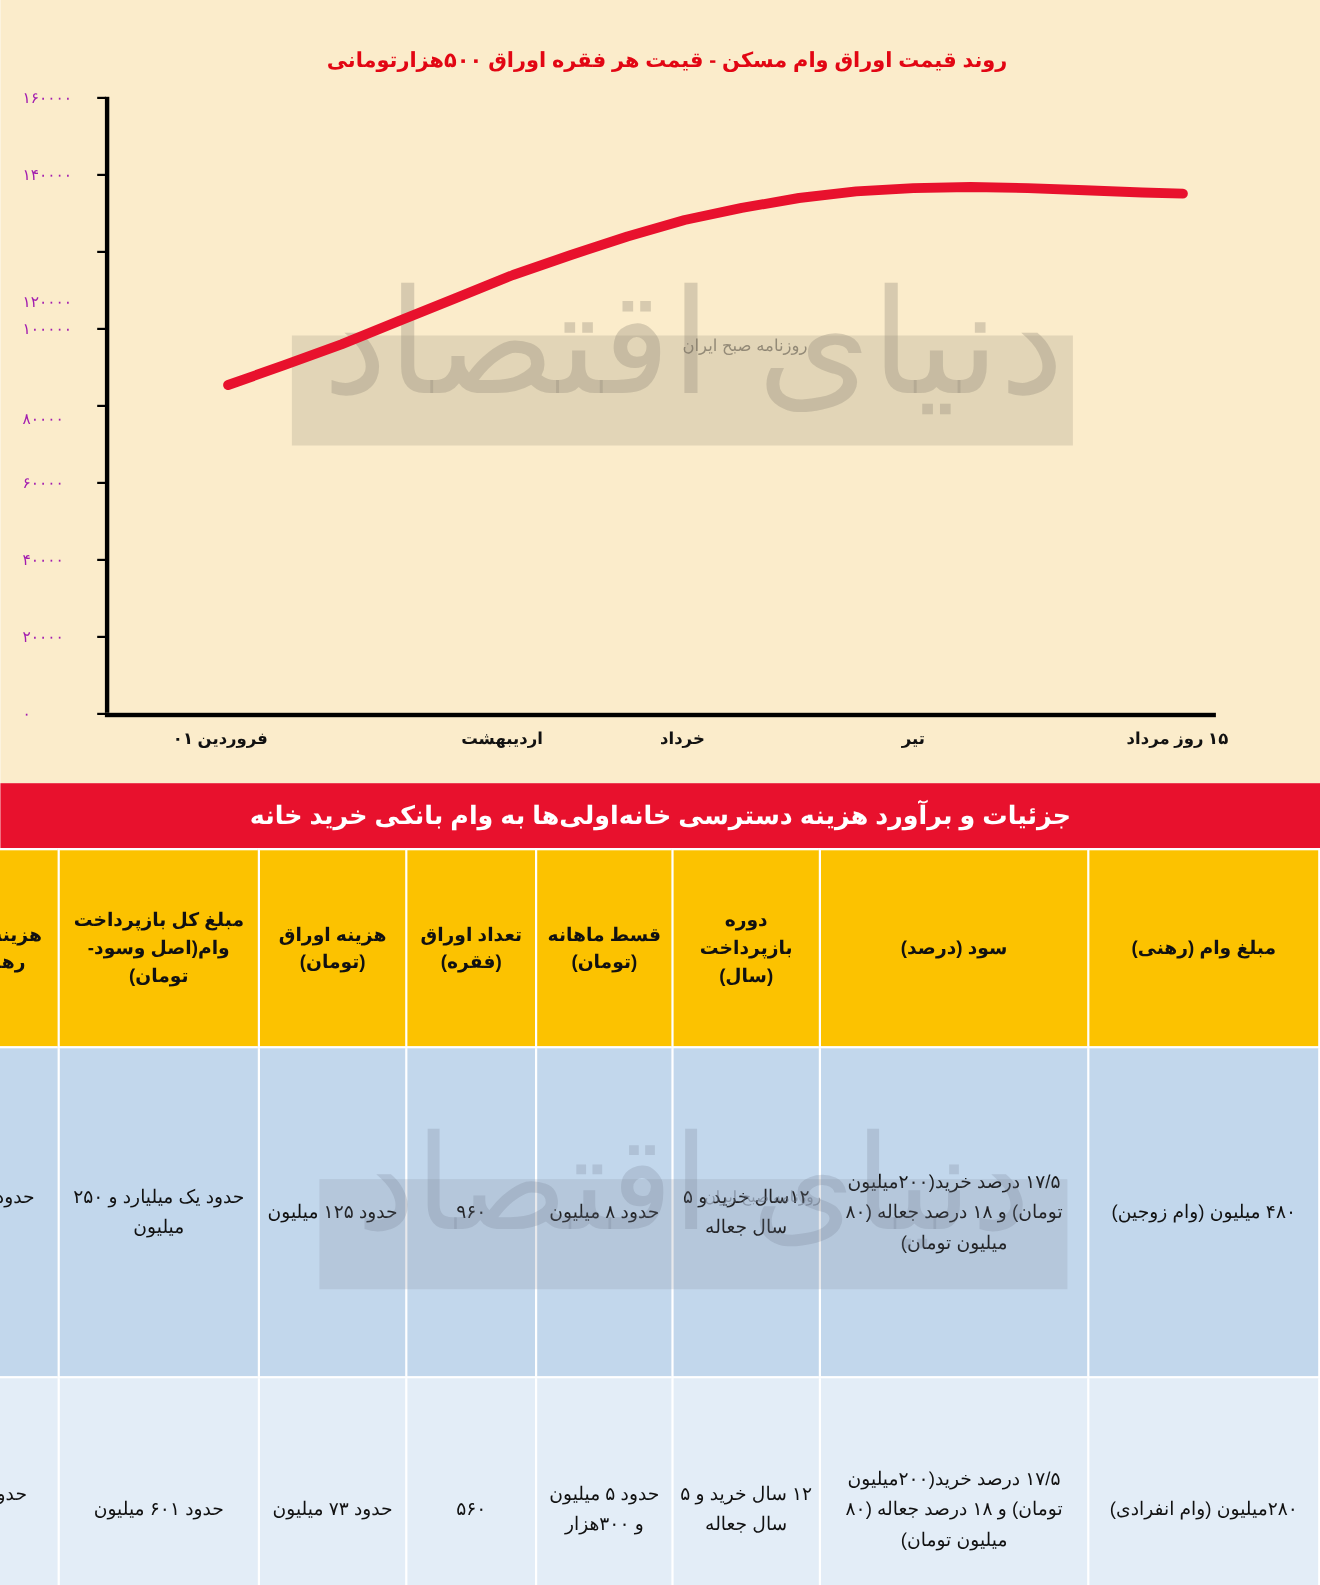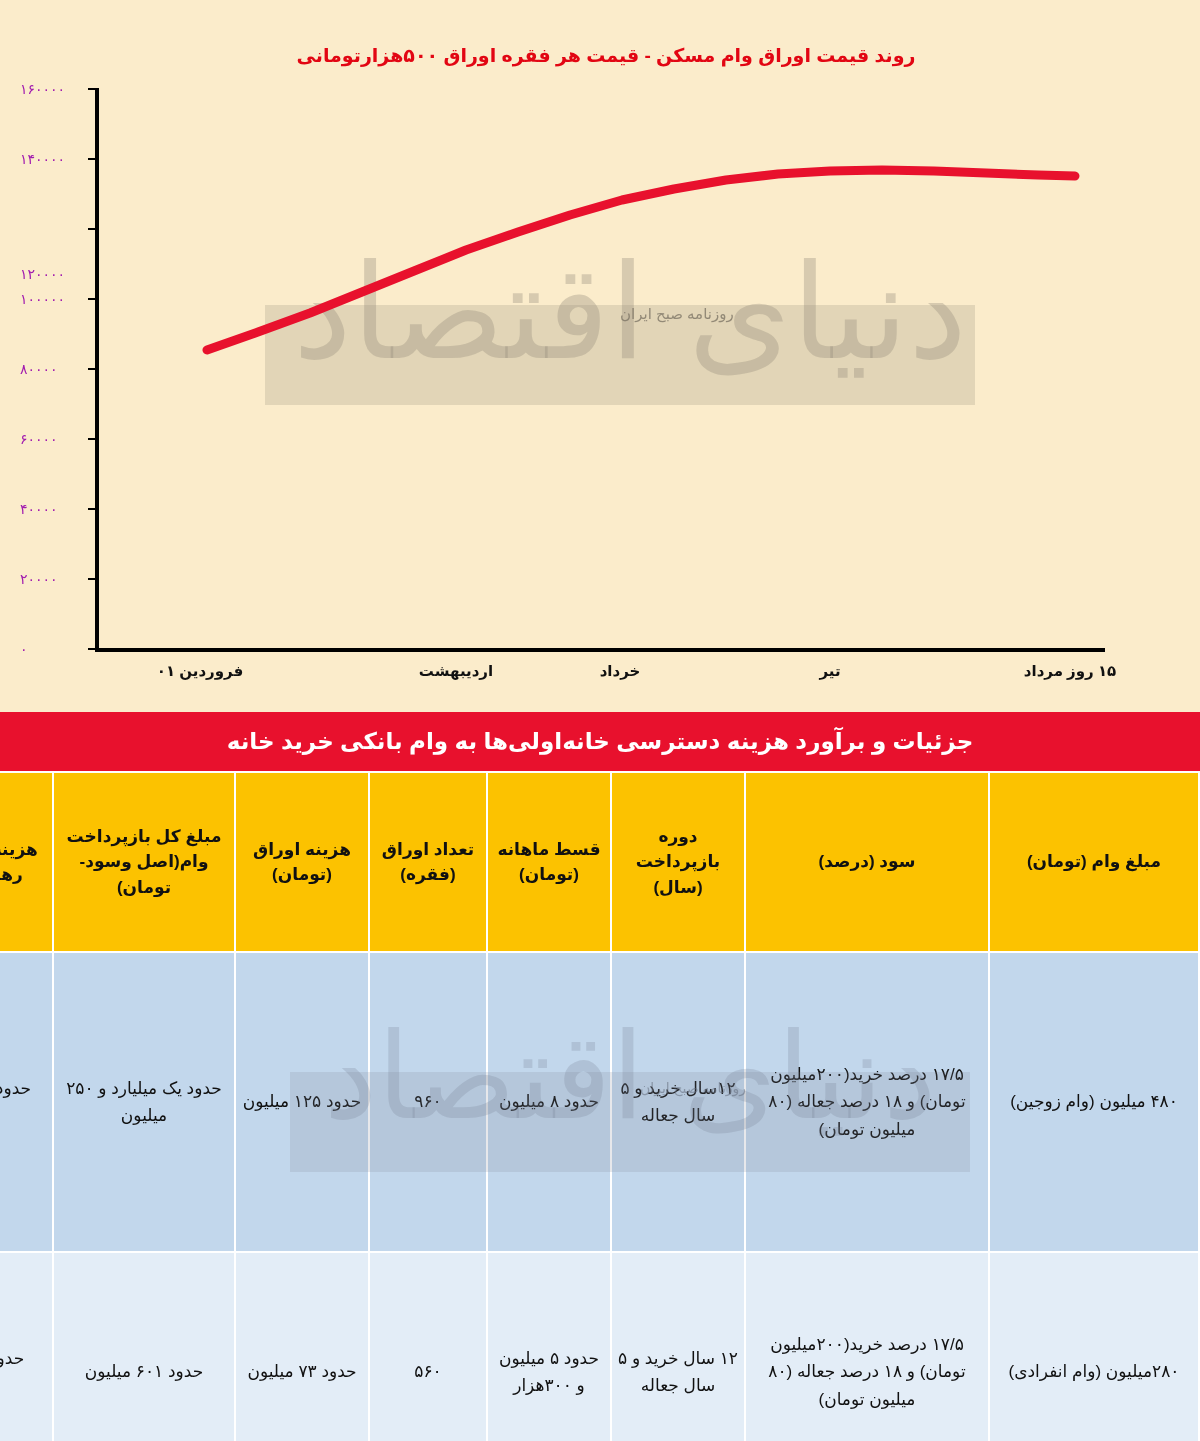--- a/index.html
+++ b/index.html
@@ -214,21 +214,21 @@
 
     <div class="ytick" style="top:571px; left:20px;">۲۰۰۰۰</div>
     <div class="ytick-mark" style="top:578px;"></div>
 
     <div class="ytick" style="top:501px; left:20px;">۴۰۰۰۰</div>
     <div class="ytick-mark" style="top:508px;"></div>
 
     <div class="ytick" style="top:431px; left:20px;">۶۰۰۰۰</div>
     <div class="ytick-mark" style="top:438px;"></div>
 
-    <div class="ytick" style="top:361px; left:20px;">۸۰۰۰۰</div>
+    <div class="ytick" style="top:372px; left:20px;">۸۰۰۰۰</div>
     <div class="ytick-mark" style="top:368px;"></div>
 
     <div class="ytick" style="top:291px; left:20px;">۱۰۰۰۰۰</div>
     <div class="ytick-mark" style="top:298px;"></div>
 
     <div class="ytick" style="top:221px; left:20px;margin-top:45px;">۱۲۰۰۰۰</div>
     <div class="ytick-mark" style="top:228px;"></div>
 
     <div class="ytick" style="top:151px; left:20px;">۱۴۰۰۰۰</div>
     <div class="ytick-mark" style="top:158px;"></div>
@@ -257,21 +257,21 @@
 
   <div class="table-header-bar">جزئیات و برآورد هزینه دسترسی خانه‌اولی‌ها به وام بانکی خرید خانه</div>
 
   <div class="wm-table-box"></div>
   <div class="wm-table-text">دنیای اقتصاد</div>
   <div class="wm-table-sub">روزنامه صبح ایران</div>
 
   <table class="detail">
     <thead>
       <tr>
-        <th class="col-w8">مبلغ وام (تومان)</th>
+        <th class="col-w8">مبلغ وام (رهنی)</th>
         <th class="col-w7">سود (درصد)</th>
         <th class="col-w6">دوره بازپرداخت (سال)</th>
         <th class="col-w5">قسط ماهانه (تومان)</th>
         <th class="col-w4">تعداد اوراق (فقره)</th>
         <th class="col-w3">هزینه اوراق (تومان)</th>
         <th class="col-w2">مبلغ کل بازپرداخت وام(اصل وسود-تومان)</th>
         <th class="col-w1">هزینه صدور سند رهنی(تومان)</th>
       </tr>
     </thead>
     <tbody>

